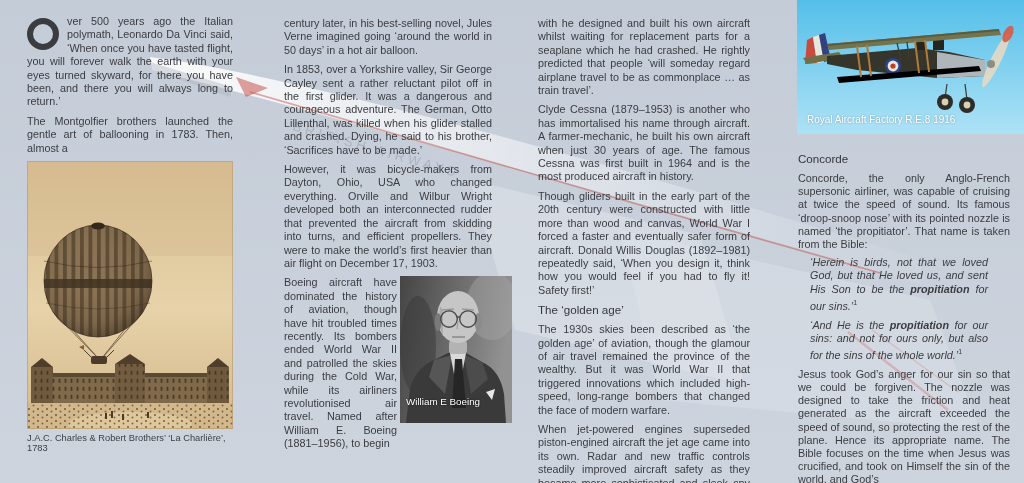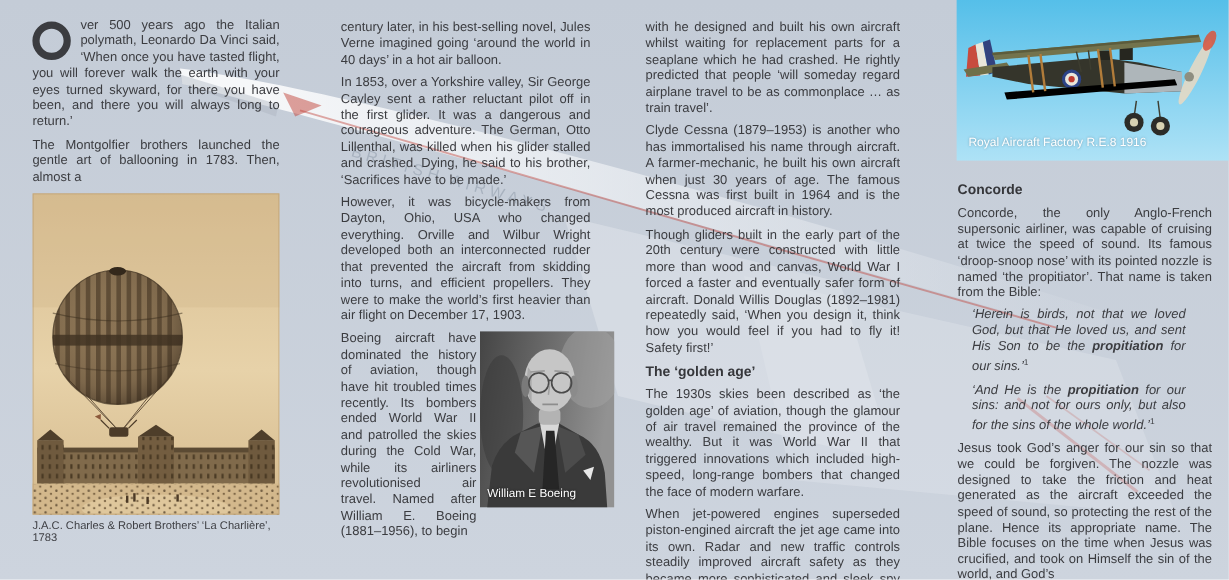--- a/index.html
+++ b/index.html
@@ -16,34 +16,34 @@
   .col2{left:284px;top:17px;width:208px;}
   .col3{left:538px;top:17px;width:212px;}
   .col4{left:798px;top:148px;width:212px;}
   .body{font-size:10.8px;line-height:13.4px;text-align:justify;margin:0 0 6px 0;}
   .col4 .body{margin-bottom:5px;line-height:13.2px;}
   .dropcap{
     float:left;width:20px;height:20px;margin:3px 8px 2px 0;
     border:6px solid #3b3c40;border-radius:50%;
     font-size:0;color:transparent;
   }
-  .heading{font-size:11.6px;font-weight:bold;margin:4px 0 7px 0;color:#35363a;}
+  .heading{font-size:11.6px;font-weight:normal;margin:4px 0 7px 0;color:#35363a;}
   .quote{font-size:10.8px;line-height:13.2px;font-style:italic;text-align:justify;margin:0 22px 6px 12px;}
   .quote b{font-weight:bold;}
   sup{font-size:7px;font-style:normal;}
   figure{margin:0;}
   .balloon-fig{margin-top:4px;width:206px;height:268px;}
   .figcap{font-size:9.3px;margin-top:4px;color:#3f4045;text-align:left;}
   .boeing-wrap{position:relative;min-height:148px;}
   .narrow{width:113px;}
   .portrait{position:absolute;left:116px;top:0;width:112px;height:147px;}
   .photo{position:absolute;left:797px;top:0;width:227px;height:134px;z-index:1;}
   .overlay-cap{position:absolute;color:#fff;text-shadow:0 0 2px rgba(40,60,80,0.45);}
   .photo .overlay-cap{left:10px;bottom:9px;font-size:10px;}
-  .portrait .overlay-cap{left:6px;bottom:6px;font-size:9.8px;text-shadow:0 0 2px rgba(0,0,0,0.7);}
+  .portrait .overlay-cap{left:6px;bottom:16px;font-size:9.8px;text-shadow:0 0 2px rgba(0,0,0,0.7);}
   svg{display:block;}
 </style>
 </head>
 <body>
 
 <div class="page">
 
   <svg class="watermark" width="1024" height="483" viewBox="0 0 1024 483">
     <defs>
       <linearGradient id="fuseg" x1="0.08" y1="0" x2="0.95" y2="0">
@@ -148,21 +148,21 @@
           <rect x="95" y="253" width="2" height="6"></rect>
             <rect x="120" y="251" width="2" height="6"></rect>
         </g>
         <rect x="0.5" y="0.5" width="205" height="267" fill="none" stroke="#b79a6e" opacity="0.6"></rect>
       </svg>
     </figure>
     <div class="figcap">J.A.C. Charles &amp; Robert Brothers’ ‘La Charlière’, 1783</div>
   </div>
 
   <div class="col col2">
-    <p class="body">century later, in his best-selling novel, Jules Verne imagined going ‘around the world in 40 days’ in a hot air balloon.</p>
+    <p class="body">century later, in his best-selling novel, Jules Verne imagined going ‘around the world in 50 days’ in a hot air balloon.</p>
     <p class="body">In 1853, over a Yorkshire valley, Sir George Cayley sent a rather reluctant pilot off in the first glider. It was a dangerous and courageous adventure. The German, Otto Lillenthal, was killed when his glider stalled and crashed. Dying, he said to his brother, ‘Sacrifices have to be made.’</p>
     <p class="body">However, it was bicycle-makers from Dayton, Ohio, USA who changed everything. Orville and Wilbur Wright developed both an interconnected rudder that prevented the aircraft from skidding into turns, and efficient propellers. They were to make the world’s first heavier than air flight on December 17, 1903.</p>
     <div class="boeing-wrap">
       <p class="body narrow">Boeing aircraft have dominated the history of aviation, though have hit troubled times recently. Its bombers ended World War II and patrolled the skies during the Cold War, while its airliners revolutionised air travel. Named after William E. Boeing (1881–1956), to begin</p>
       <div class="portrait">
         <svg width="112" height="147" viewBox="0 0 112 147">
           <defs>
             <linearGradient id="pgrad" x1="0" y1="0" x2="1" y2="0.2">
               <stop offset="0" stop-color="#454545"></stop>
               <stop offset="0.55" stop-color="#6e6e6e"></stop>

